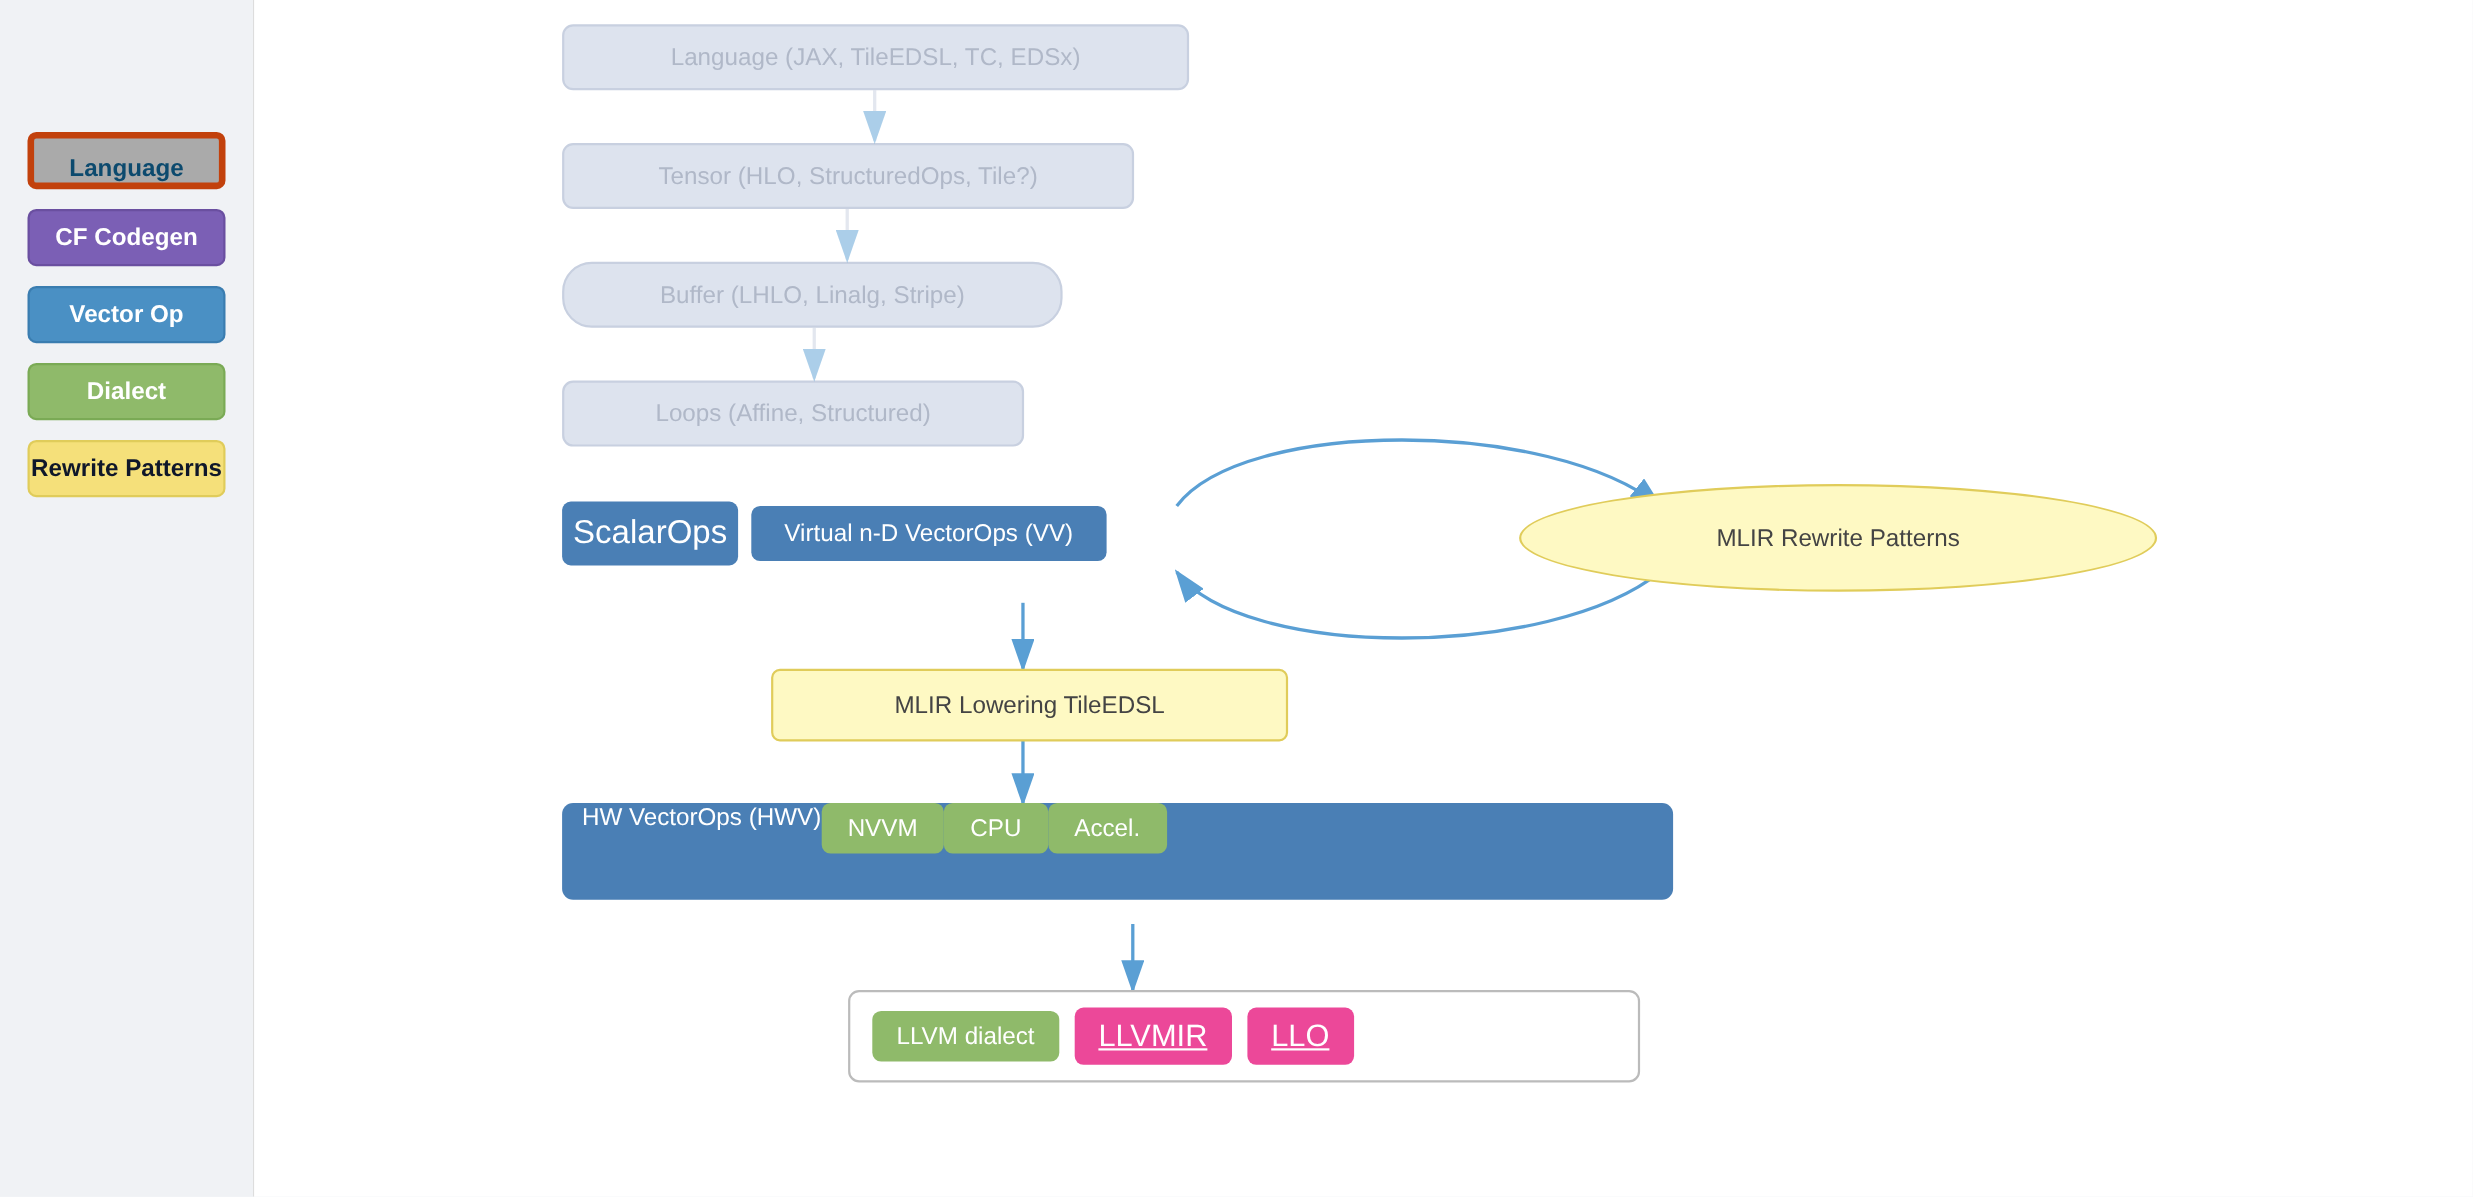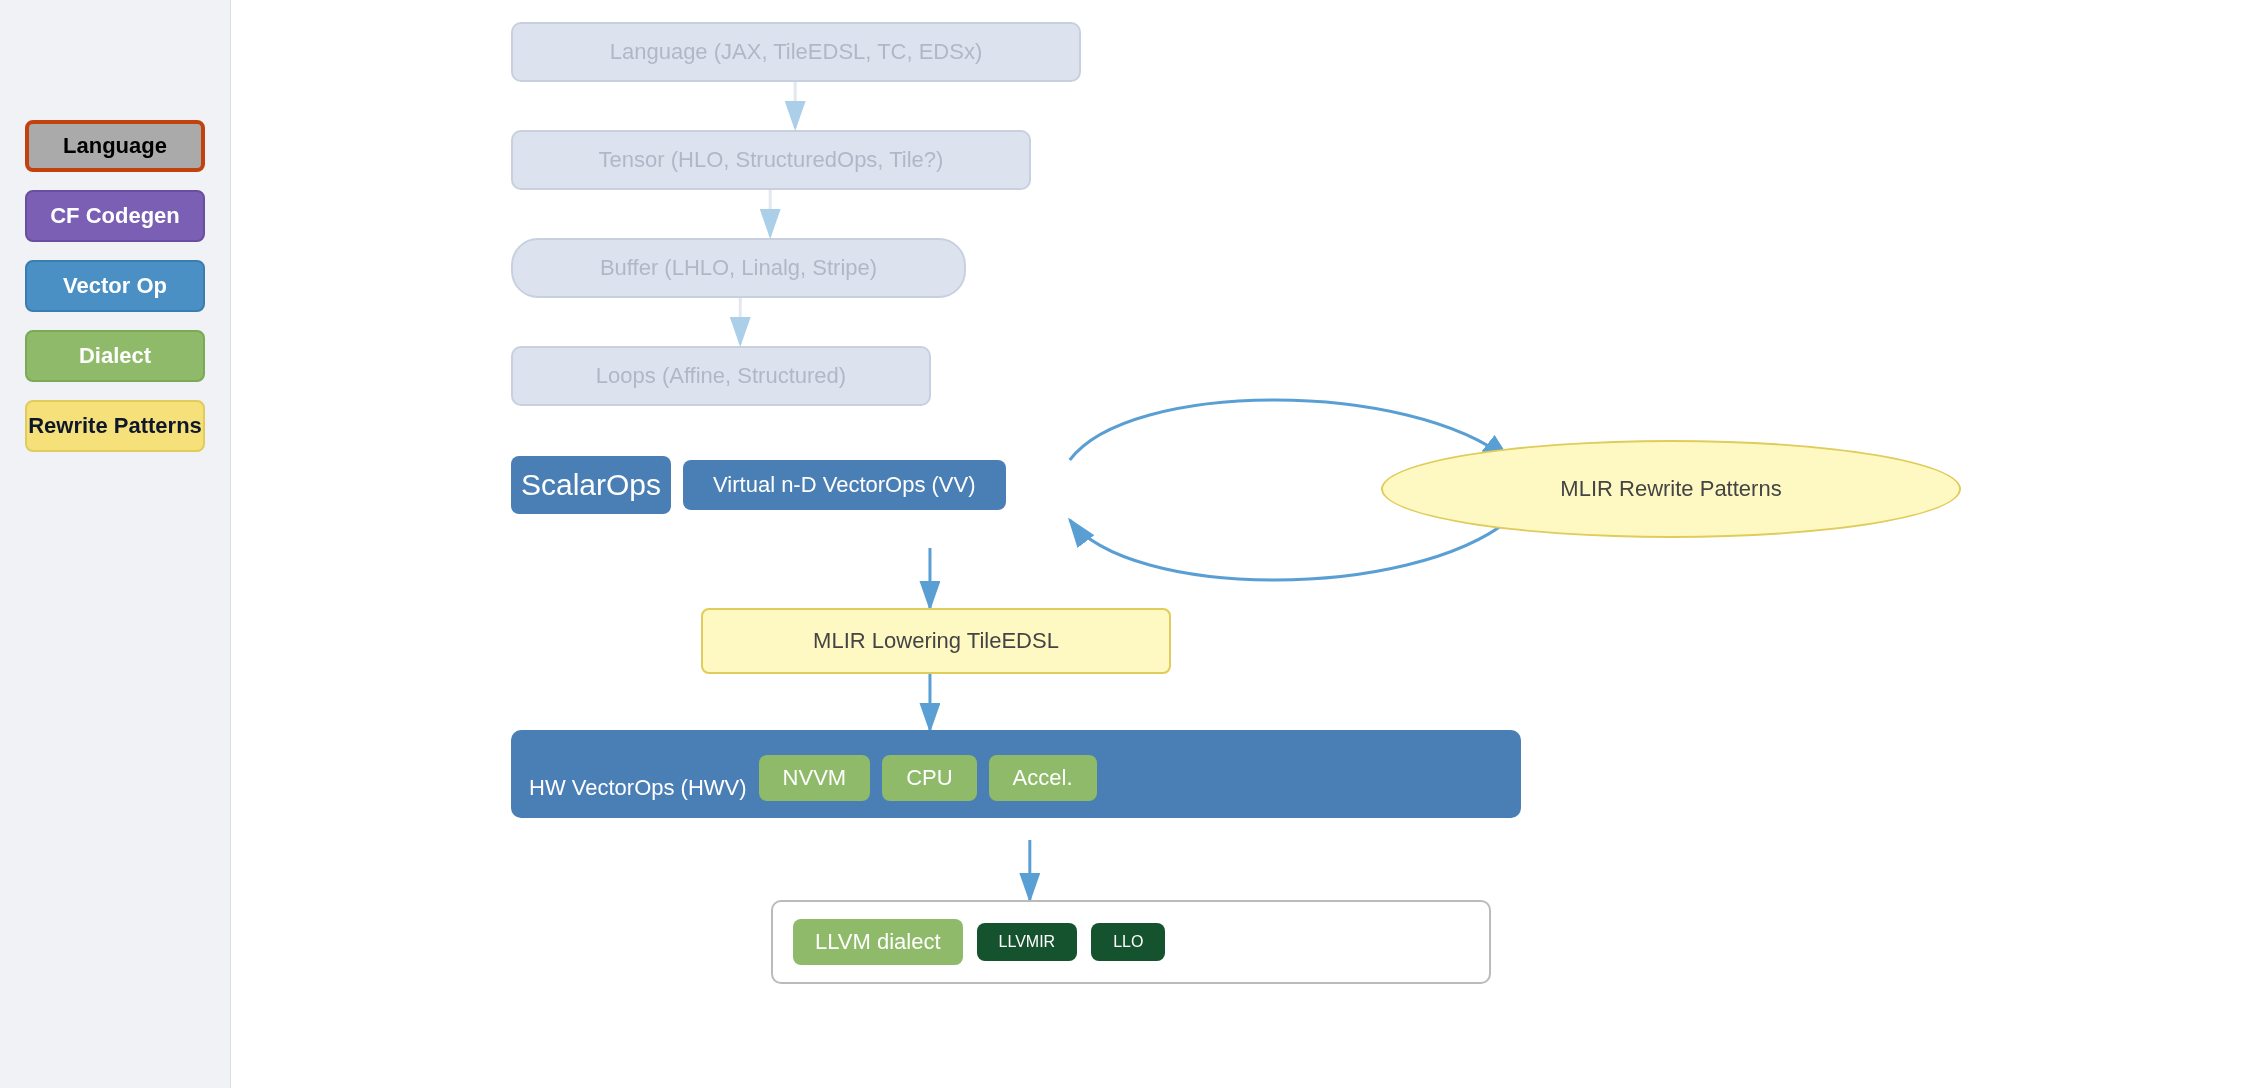--- a/index.html
+++ b/index.html
@@ -30,22 +30,23 @@
       align-items: center;
       justify-content: center;
       border-radius: 8px;
       font-size: 22px;
       font-weight: 600;
       cursor: pointer;
     }
 
     .legend-language {
       background: #aaa;
-      color: #000000;
-      border: 4px solid #c2410c;
+      color: #0c4a6e;
+      border: 6px solid #c2410c;
+      align-items: flex-end;
     }
 
     .legend-cf-codegen {
       background: #7b5fb5;
       color: white;
       border: 2px solid #6a4fa0;
     }
 
     .legend-vector-op {
       background: #4a90c4;
@@ -146,23 +147,22 @@
       font-weight: 500;
     }
 
     
     .hwv-container {
       position: absolute;
       background: #4a7fb5;
       border-radius: 10px;
       display: flex;
       flex-direction: row;
-      align-items: flex-end;
-      padding: 17px 18px;
-      gap: 12px;
+      align-items: flex-start;
+      padding: 0 18px;
     }
 
     .hwv-label {
       color: white;
       font-size: 22px;
       font-weight: 500;
       white-space: nowrap;
     }
 
     .hwv-chip {
@@ -190,26 +190,27 @@
     .llvm-dialect-box {
       background: #8fba6a;
       color: white;
       border-radius: 8px;
       padding: 10px 22px;
       font-size: 22px;
       font-weight: 500;
     }
 
     .llvm-chip {
-      background: #14532d;
+      background: #ec4899;
       color: white;
       border-radius: 8px;
       padding: 10px 22px;
-      font-size: 16px;
-      font-weight: 500;
+      font-size: 28px;
+      font-weight: 500;
+      text-decoration: underline;
     }
 
     .vv-group {
       position: absolute;
       display: flex;
       flex-direction: row;
       align-items: center;
       gap: 6px;
     }
   </style>

